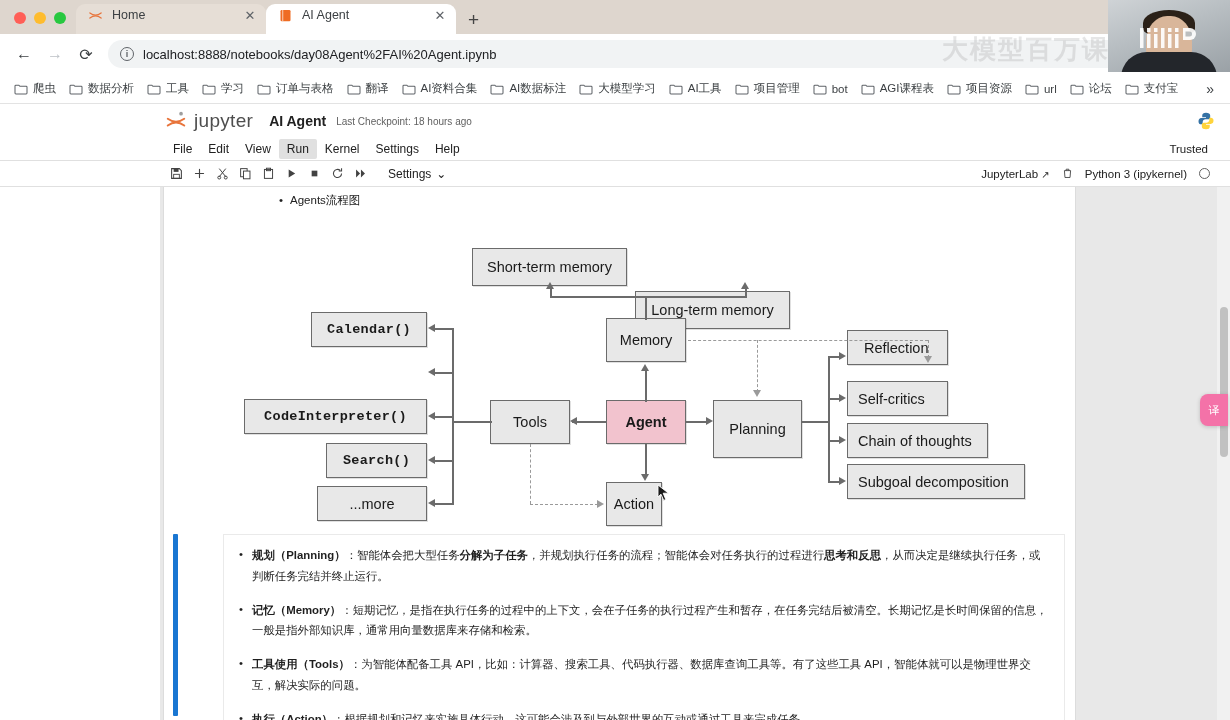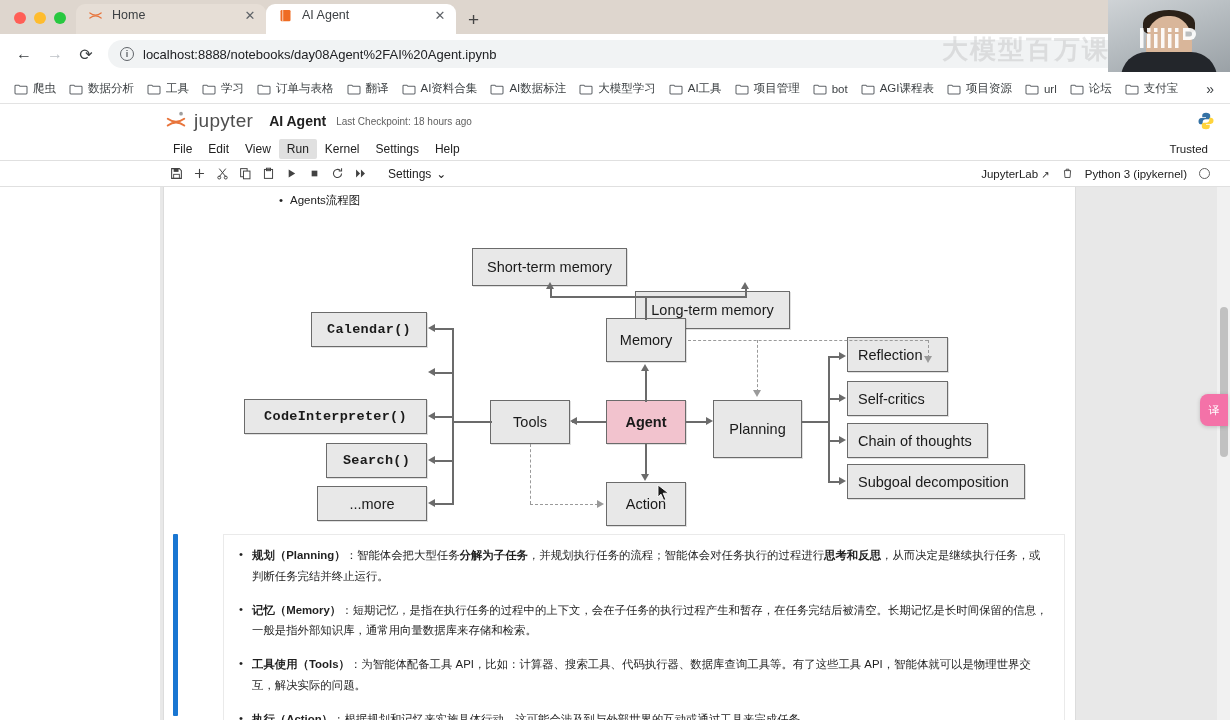--- a/index.html
+++ b/index.html
@@ -495,28 +495,28 @@
             <div class="diagram-wrap">
 
               <div class="dbox" style="left:308px; top:40px; width:155px; height:38px;">Short-term memory</div>
               <div class="dbox" style="left:471px; top:40px; width:155px; height:38px;margin-top:43px;">Long-term memory</div>
 
               <div class="dbox" style="left:442px; top:110px; width:80px; height:44px;">Memory</div>
 
               <div class="dbox" style="left:326px; top:192px; width:80px; height:44px;">Tools</div>
               <div class="dbox agent" style="left:442px; top:192px; width:80px; height:44px;">Agent</div>
               <div class="dbox" style="left:549px; top:192px; width:89px; height:58px;">Planning</div>
-              <div class="dbox" style="left:442px; top:274px; width:80px; height:44px;">Action</div>
+              <div class="dbox" style="left:442px; top:274px; width:56px; height:44px;">Action</div>
 
               <div class="dbox mono" style="left:147px; top:104px; width:116px; height:35px;">Calendar()</div>
               <div class="dbox mono" style="left:80px; top:191px; width:183px; height:35px;">CodeInterpreter()</div>
               <div class="dbox mono" style="left:162px; top:235px; width:101px; height:35px;">Search()</div>
               <div class="dbox" style="left:153px; top:278px; width:110px; height:35px;">...more</div>
 
-              <div class="dbox" style="left:683px; top:129px; width:101px; height:35px; justify-content:flex-start; padding-left:10px;">Reflection</div>
+              <div class="dbox" style="left:683px; top:122px; width:101px; height:35px; justify-content:flex-start; padding-left:16px;">Reflection</div>
               <div class="dbox" style="left:683px; top:173px; width:101px; height:35px; justify-content:flex-start; padding-left:10px;">Self-critics</div>
               <div class="dbox" style="left:683px; top:215px; width:141px; height:35px; justify-content:flex-start; padding-left:10px;">Chain of thoughts</div>
               <div class="dbox" style="left:683px; top:256px; width:178px; height:35px; justify-content:flex-start; padding-left:10px;">Subgoal decomposition</div>
 
               <div class="dline v" style="left:481px; top:88px; height:24px;"></div>
               <div class="dline h" style="left:386px; top:88px; width:196px;"></div>
               <div class="dline v" style="left:386px; top:80px; height:10px;"></div>
               <div class="arrow u" style="left:381.5px; top:74px;"></div>
               <div class="dline v" style="left:581px; top:80px; height:10px;"></div>
               <div class="arrow u" style="left:576.5px; top:74px;"></div>

